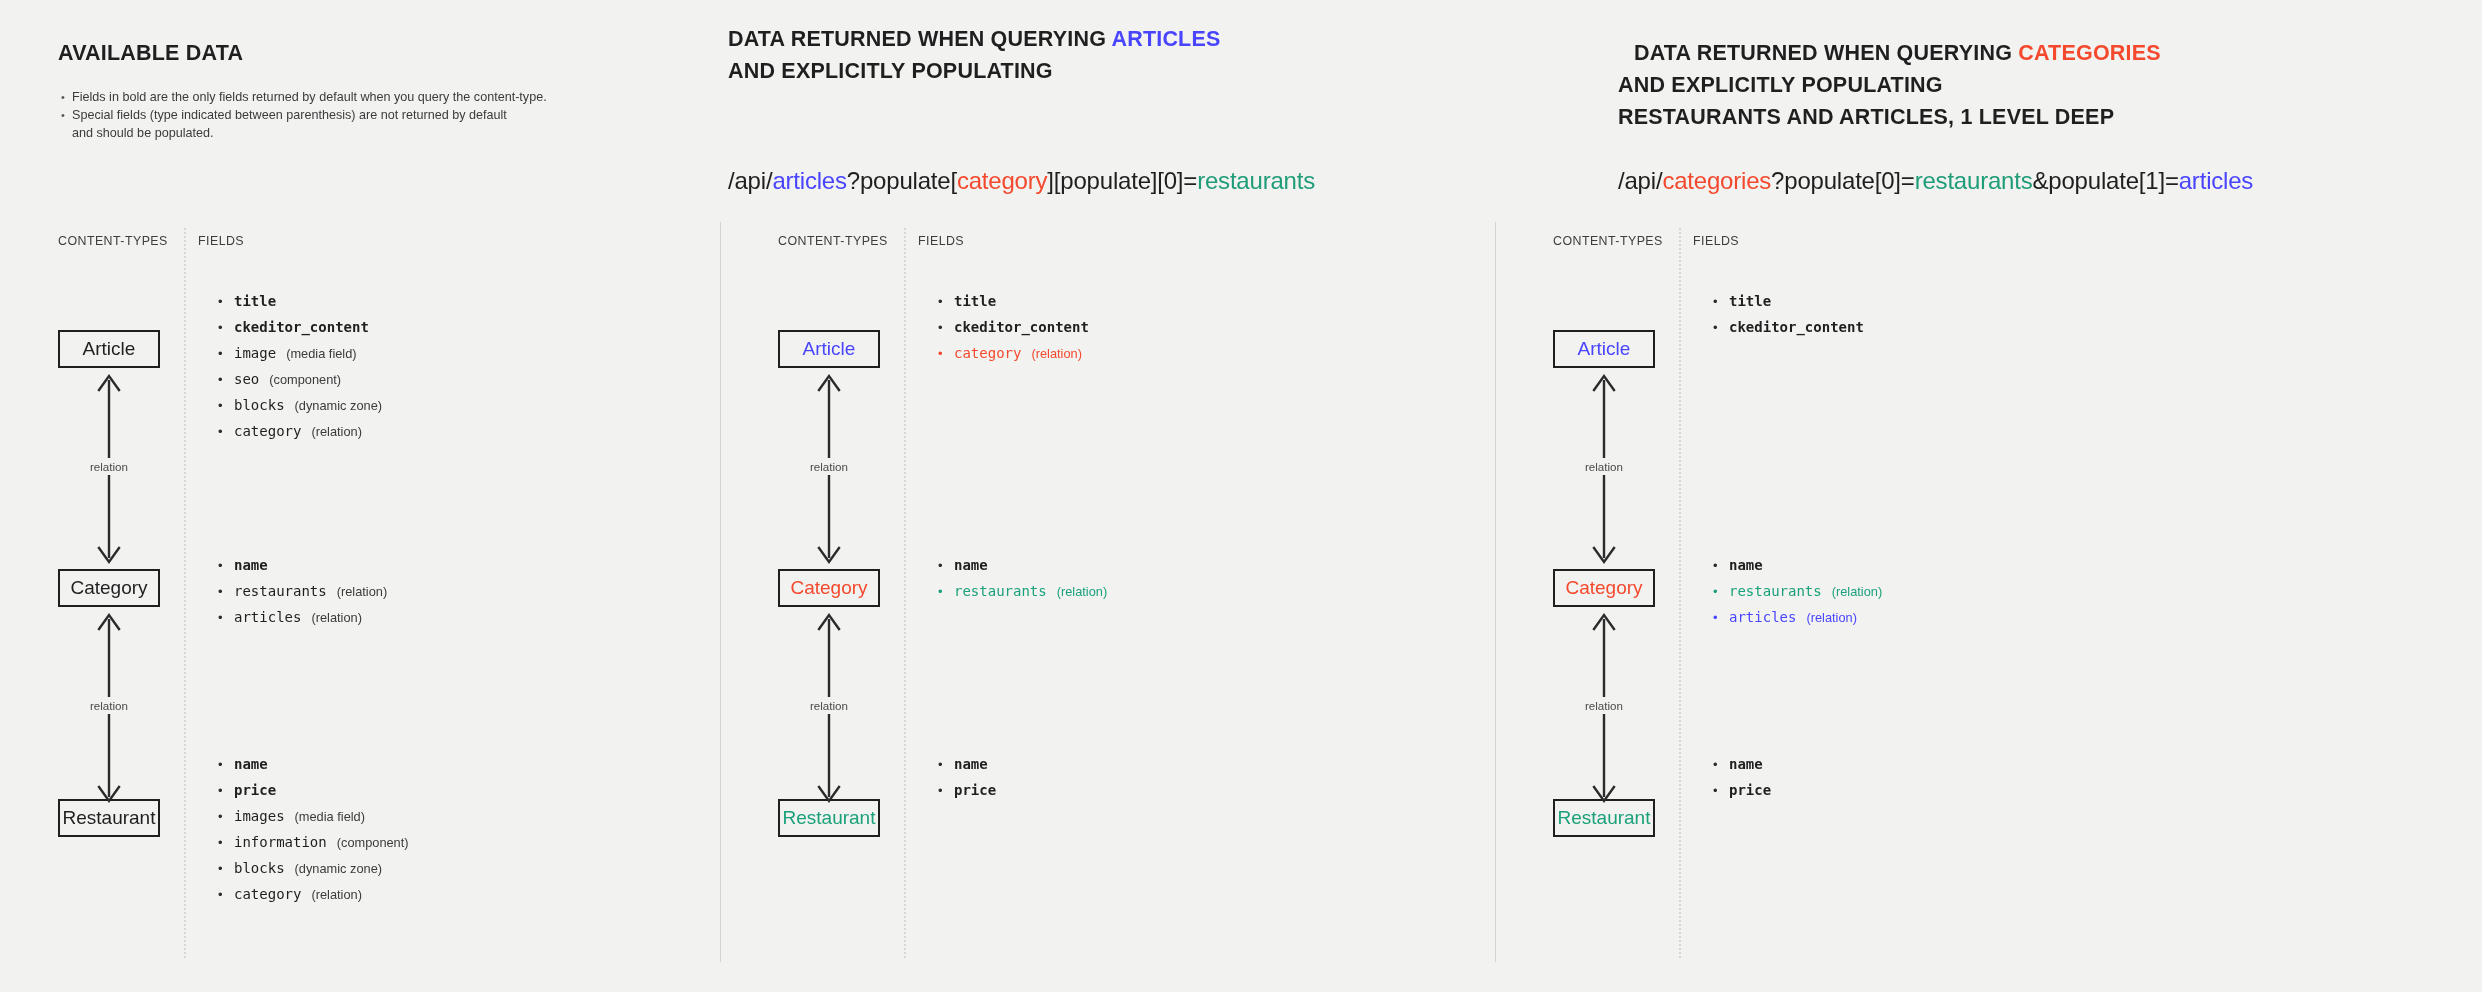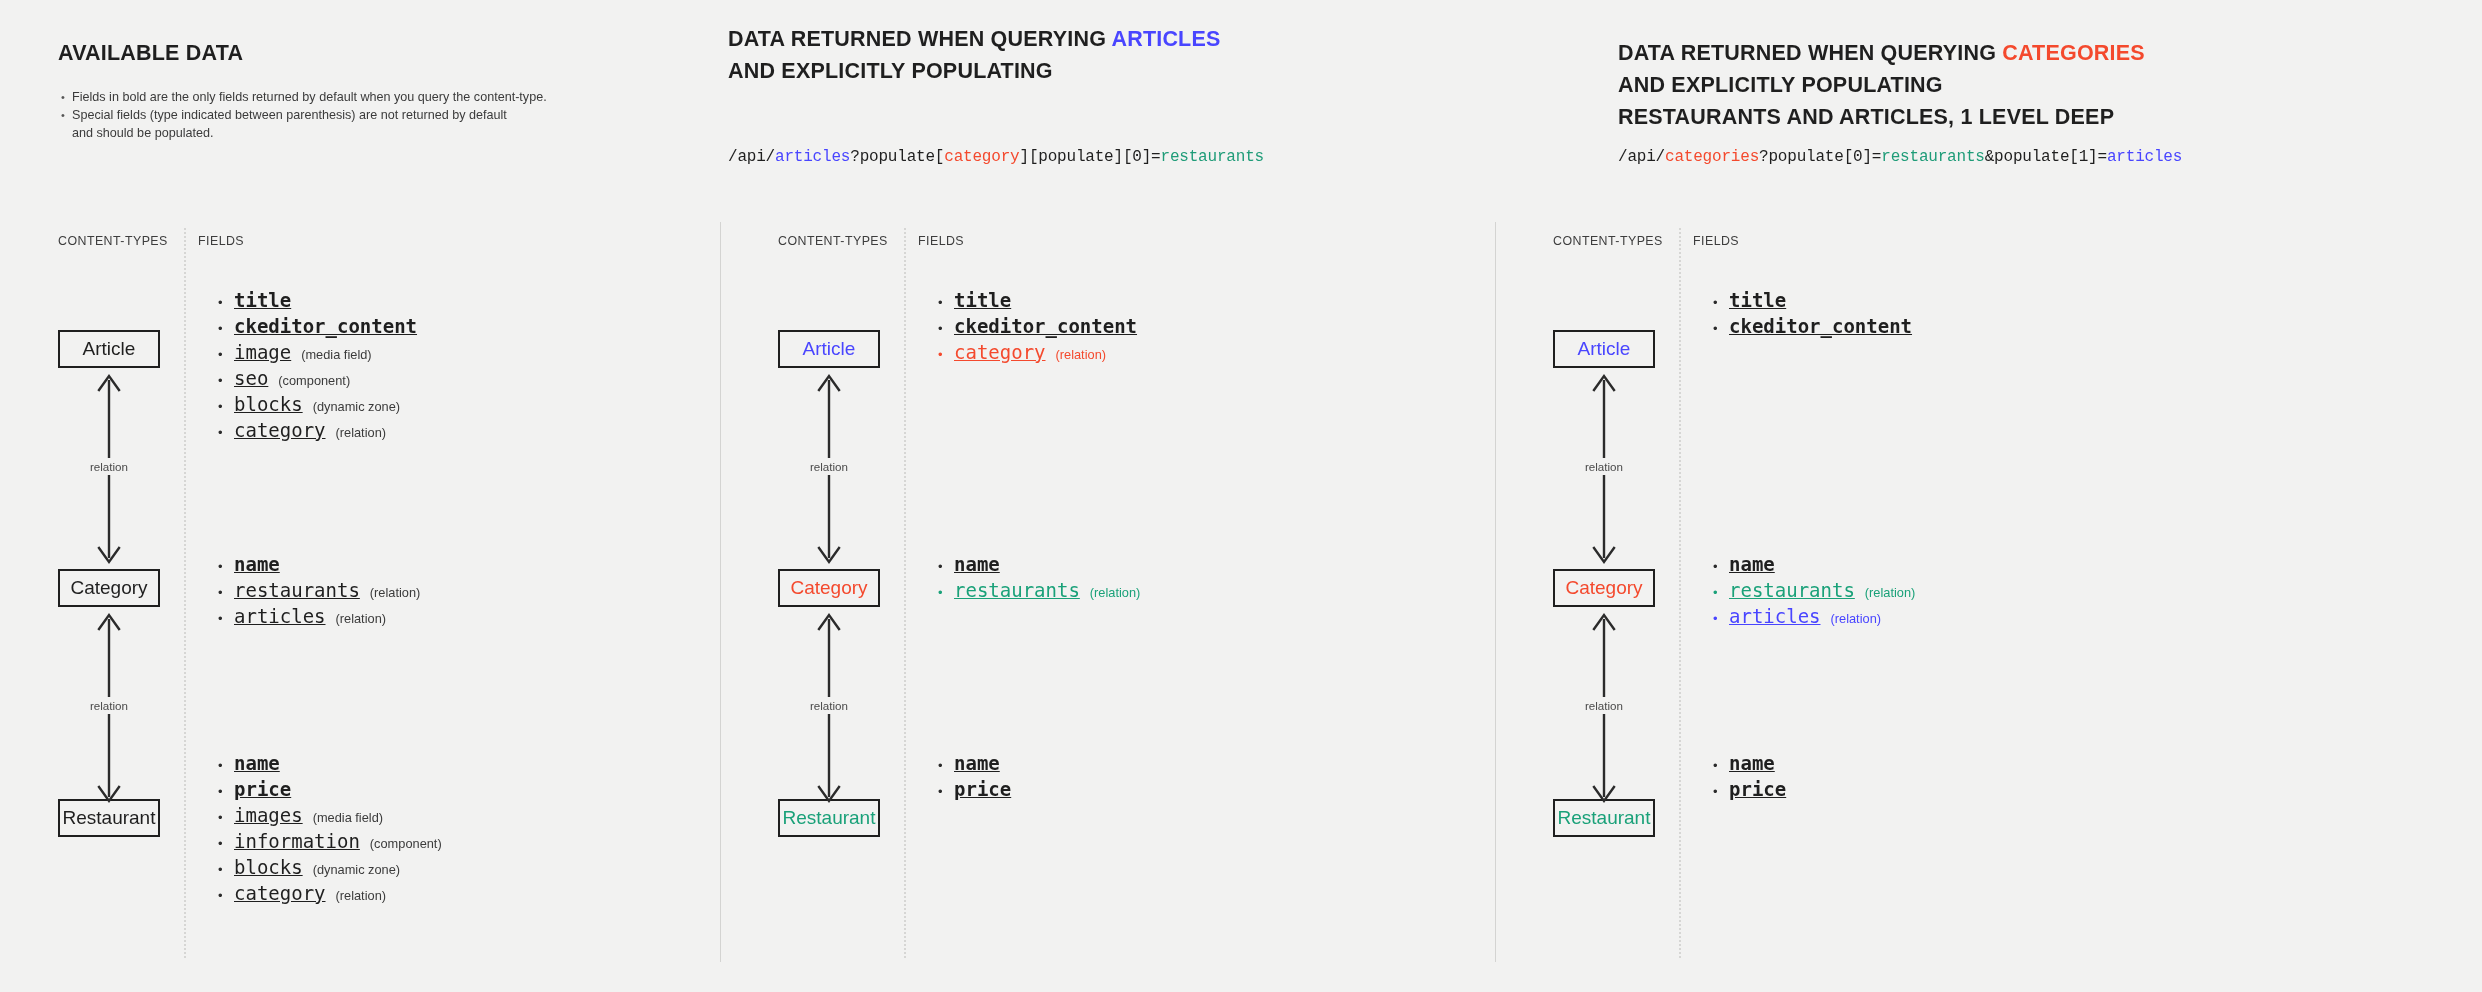--- a/index.html
+++ b/index.html
@@ -65,25 +65,26 @@
     color: #555;
     font-size: 11px;
     line-height: 18px;
   }
   .note-list .note-txt { white-space: pre-line; }
   .note-list b { font-weight: normal; }
 
   
   .api-path {
     position: absolute;
-    font-family: Liberation Mono, monospace;
-    font-size: 16px;
+    font-family: Liberation Sans, sans-serif;
+    font-size: 24px;
     letter-spacing: -0.2px;
     white-space: nowrap;
     color: #1f1f1f;
+    margin-top: 19px;
   }
   .api-path .c-blue  { color: #4945ff; }
   .api-path .c-red   { color: #f4492d; }
   .api-path .c-green { color: #1f9c78; }
 
   
   .col-label {
     position: absolute;
     font-size: 12.4px;
     letter-spacing: 0.45px;
@@ -146,23 +147,22 @@
     white-space: nowrap;
   }
   .field-row .bullet {
     flex: 0 0 16px;
     font-size: 13px;
     line-height: 26px;
     color: #2b2b2b;
   }
   .field-row .fname {
     font-family: "DejaVu Sans Mono", monospace;
-    font-size: 19px;
+    font-size: 14px;
     color: #1f1f1f;
-    text-decoration: underline;
   }
   .field-row .fname.bold { font-weight: bold; }
   .field-row .ftype {
     font-family: "Liberation Sans", sans-serif;
     font-size: 12.8px;
     color: #3b3b3b;
     margin-left: 10px;
   }
 
   .field-row.c-red   .bullet,
@@ -367,21 +367,21 @@
         </div>
         <div class="field-row ">
           <span class="bullet">•</span>
           <span class="fname bold">price</span>
         </div>
       </div>
     </div>
     <div class="panel panel-3">
       <div class="panel-sep" style="left:0px;"></div>
       <div class="heading" style="left:123px; top:38px;">
-        <div style="height:32px;"><span>DATA RETURNED WHEN QUERYING </span><span class="hl-red">CATEGORIES</span></div>
+        <div style="height:32px;margin-left:16px;"><span>DATA RETURNED WHEN QUERYING </span><span class="hl-red">CATEGORIES</span></div>
         <div style="height:32px;"><span>AND EXPLICITLY POPULATING</span></div>
         <div style="height:32px;"><span>RESTAURANTS AND ARTICLES, 1 LEVEL DEEP</span></div>
       </div>
       <div class="api-path" style="left:123px; top:148px;"><span>/api/</span><span class="c-red">categories</span><span>?populate[0]=</span><span class="c-green">restaurants</span><span>&amp;populate[1]=</span><span class="c-blue">articles</span></div>
       <div class="col-label" style="left:58px; top:234px;">CONTENT-TYPES</div>
       <div class="col-label" style="left:198px; top:234px;">FIELDS</div>
       <div class="dotted-sep" style="left:184px;"></div>
       <div class="entity-box blue" style="left:58px; top:330px;">
         <span>Article</span>
       </div>

